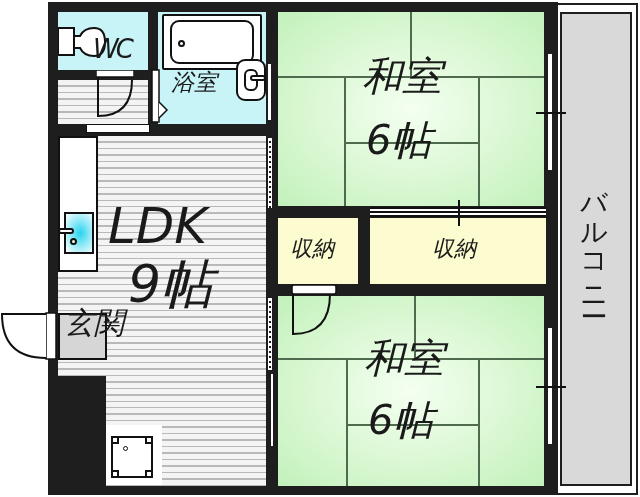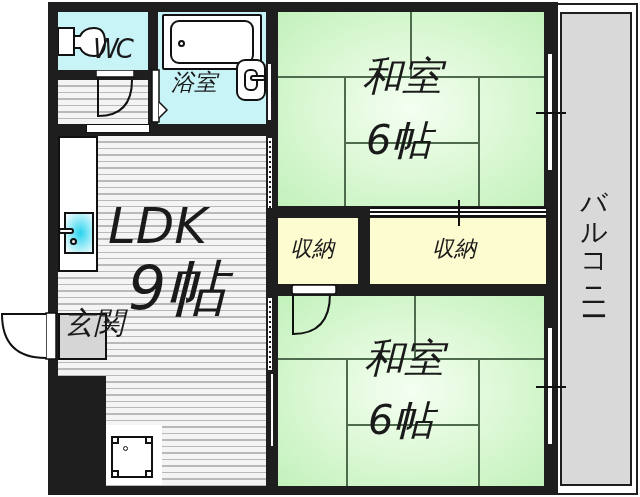--- a/index.html
+++ b/index.html
@@ -70,21 +70,21 @@
 <div class="abs stripes" style="left:58px;top:136px;width:208px;height:240px;"></div>
 <div class="abs stripes" style="left:106px;top:376px;width:160px;height:110px;"></div>
 <div class="abs wall" style="left:58px;top:376px;width:48px;height:110px;"></div>
 <div class="abs" style="left:58px;top:136px;width:40px;height:136px;background:#fff;border:2px solid #111;">
   <div class="abs" style="left:4px;top:74px;width:30px;height:42px;border:2px solid #111;background:radial-gradient(ellipse at 55% 50%, #27d3ee 0%, #8be8f6 45%, #ffffff 100%);">
     <div class="abs" style="left:-8px;top:14px;width:16px;height:6px;background:#fff;border:2px solid #111;border-radius:3px;"></div>
     <div class="abs" style="left:4px;top:24px;width:7px;height:7px;background:#fff;border:2px solid #111;border-radius:50%;"></div>
   </div>
 </div>
 <div class="label" style="left:108px;top:201px;font-size:50px;font-weight:normal;">LDK</div>
-<div class="label" style="left:128px;top:258px;font-size:60px;">9帖</div>
+<div class="label" style="left:128px;top:258px;font-size:52px;">9帖</div>
 
 <div class="abs" style="left:106px;top:425px;width:56px;height:60px;background:#fff;"></div>
 <div class="abs" style="left:111px;top:436px;width:42px;height:42px;border:2px solid #111;background:#fff;">
   <div class="abs" style="left:-2px;top:-2px;width:8px;height:8px;border:2px solid #111;background:#fff;"></div>
   <div class="abs" style="right:-2px;top:-2px;width:8px;height:8px;border:2px solid #111;background:#fff;"></div>
   <div class="abs" style="left:-2px;bottom:-2px;width:8px;height:8px;border:2px solid #111;background:#fff;"></div>
   <div class="abs" style="right:-2px;bottom:-2px;width:8px;height:8px;border:2px solid #111;background:#fff;"></div>
   <div class="abs" style="left:10px;top:8px;width:5px;height:5px;border:1.5px solid #111;border-radius:50%;"></div>
 </div>
 

